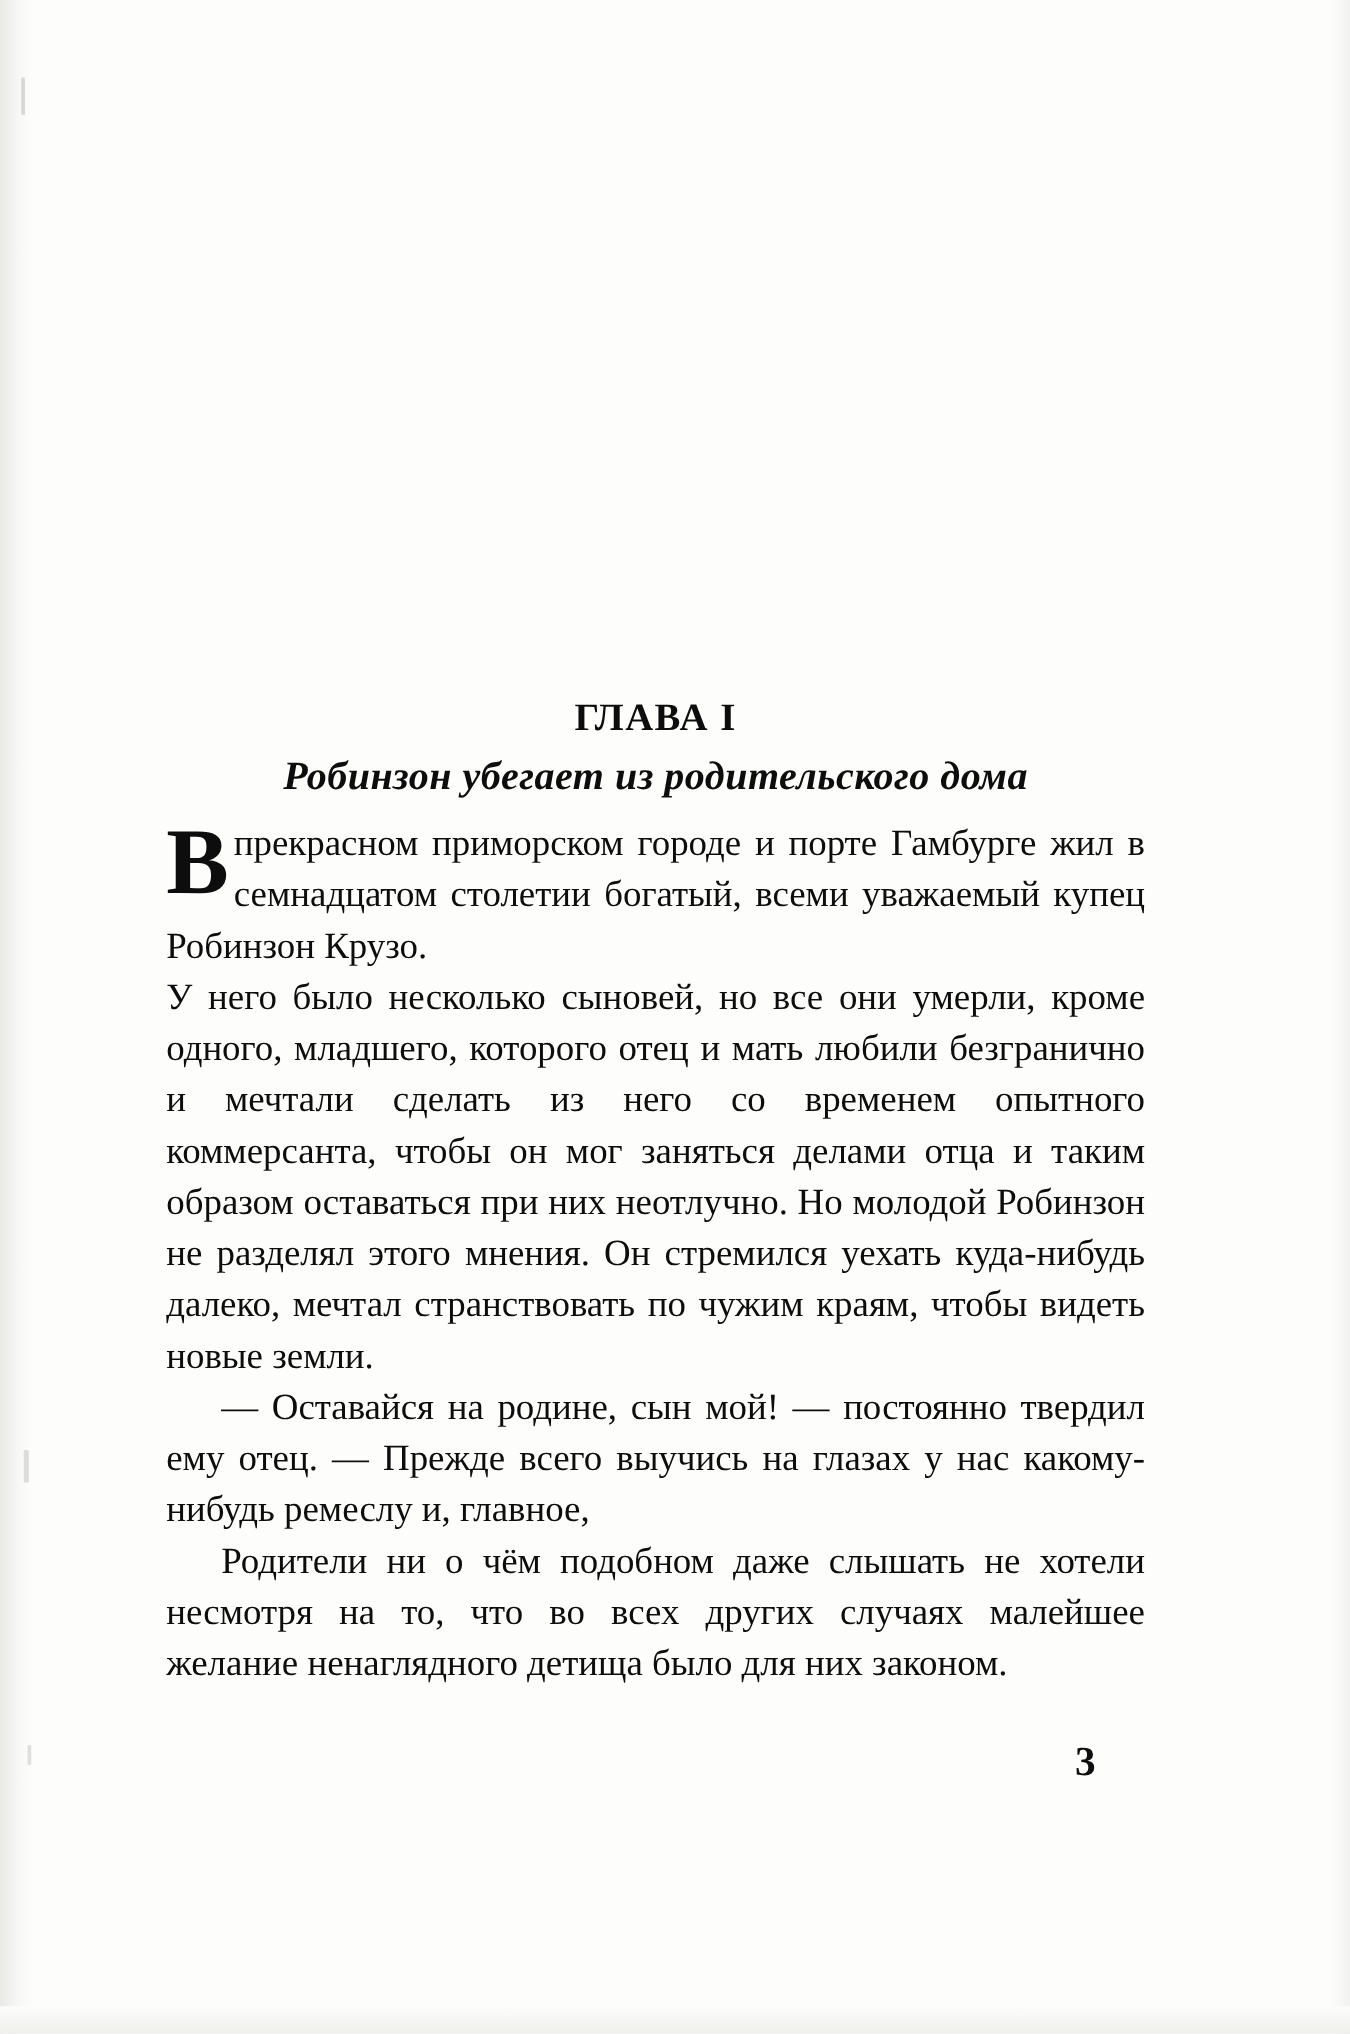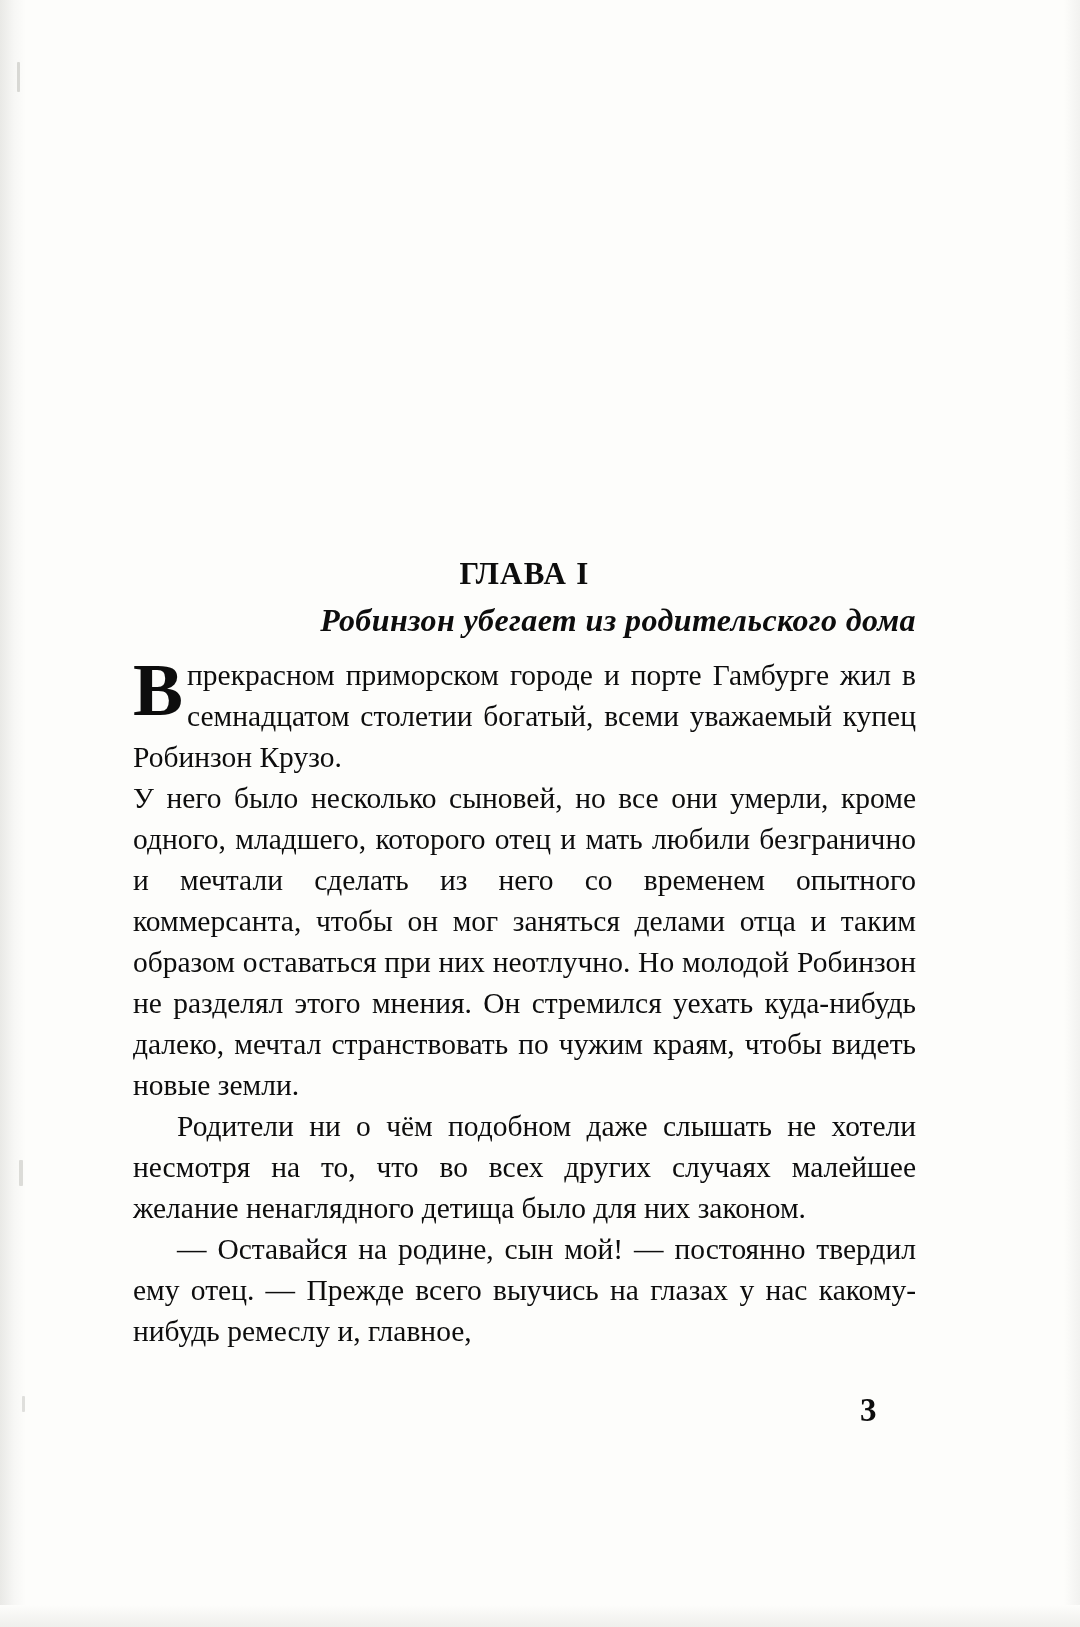--- a/index.html
+++ b/index.html
@@ -68,21 +68,21 @@
 
   .chapter-label {
     text-align: center;
     font-weight: bold;
     font-size: 31px;
     letter-spacing: 1.2px;
     margin: 0 0 10px 0;
   }
 
   .chapter-title {
-    text-align: right;
+    text-align: center;
     font-style: italic;
     font-weight: bold;
     font-size: 32px;
     letter-spacing: .4px;
     margin: 0 0 16px 0;
     white-space: nowrap;
   }
 
   .body-par {
     font-size: 29.5px;
@@ -133,20 +133,20 @@
   <div class="text-block">
 
     <h2 class="chapter-label">ГЛАВА I</h2>
 
     <h1 class="chapter-title">Робинзон убегает из родительского дома</h1>
 
     <p class="body-par par-drop"><span class="dropcap">В</span><span>прекрасном приморском городе и порте Гамбурге жил в семнадцатом столетии богатый, всеми уважаемый купец Робинзон Крузо.</span></p>
 
     <p class="body-par"><span>У него было несколько сыновей, но все они умерли, кроме одного, младшего, которого отец и мать любили безгранично и мечтали сделать из него со временем опытного коммерсанта, чтобы он мог заняться делами отца и таким образом оставаться при них неотлучно. Но молодой Робинзон не разделял этого мнения. Он стремился уехать куда-нибудь далеко, мечтал странствовать по чужим краям, чтобы видеть новые земли.</span></p>
 
+    <p class="body-par par-indent"><span>— Оставайся на родине, сын мой! — постоянно твердил ему отец. — Прежде всего выучись на глазах у нас какому-нибудь ремеслу и, главное,</span></p>
+
     <p class="body-par par-indent"><span>Родители ни о чём подобном даже слышать не хотели несмотря на то, что во всех других случаях малейшее желание ненаглядного детища было для них законом.</span></p>
-
-    <p class="body-par par-indent"><span>— Оставайся на родине, сын мой! — постоянно твердил ему отец. — Прежде всего выучись на глазах у нас какому-нибудь ремеслу и, главное,</span></p>
 
   </div>
 
   <div class="page-number">3</div>
 </div>
 
 </body></html>

